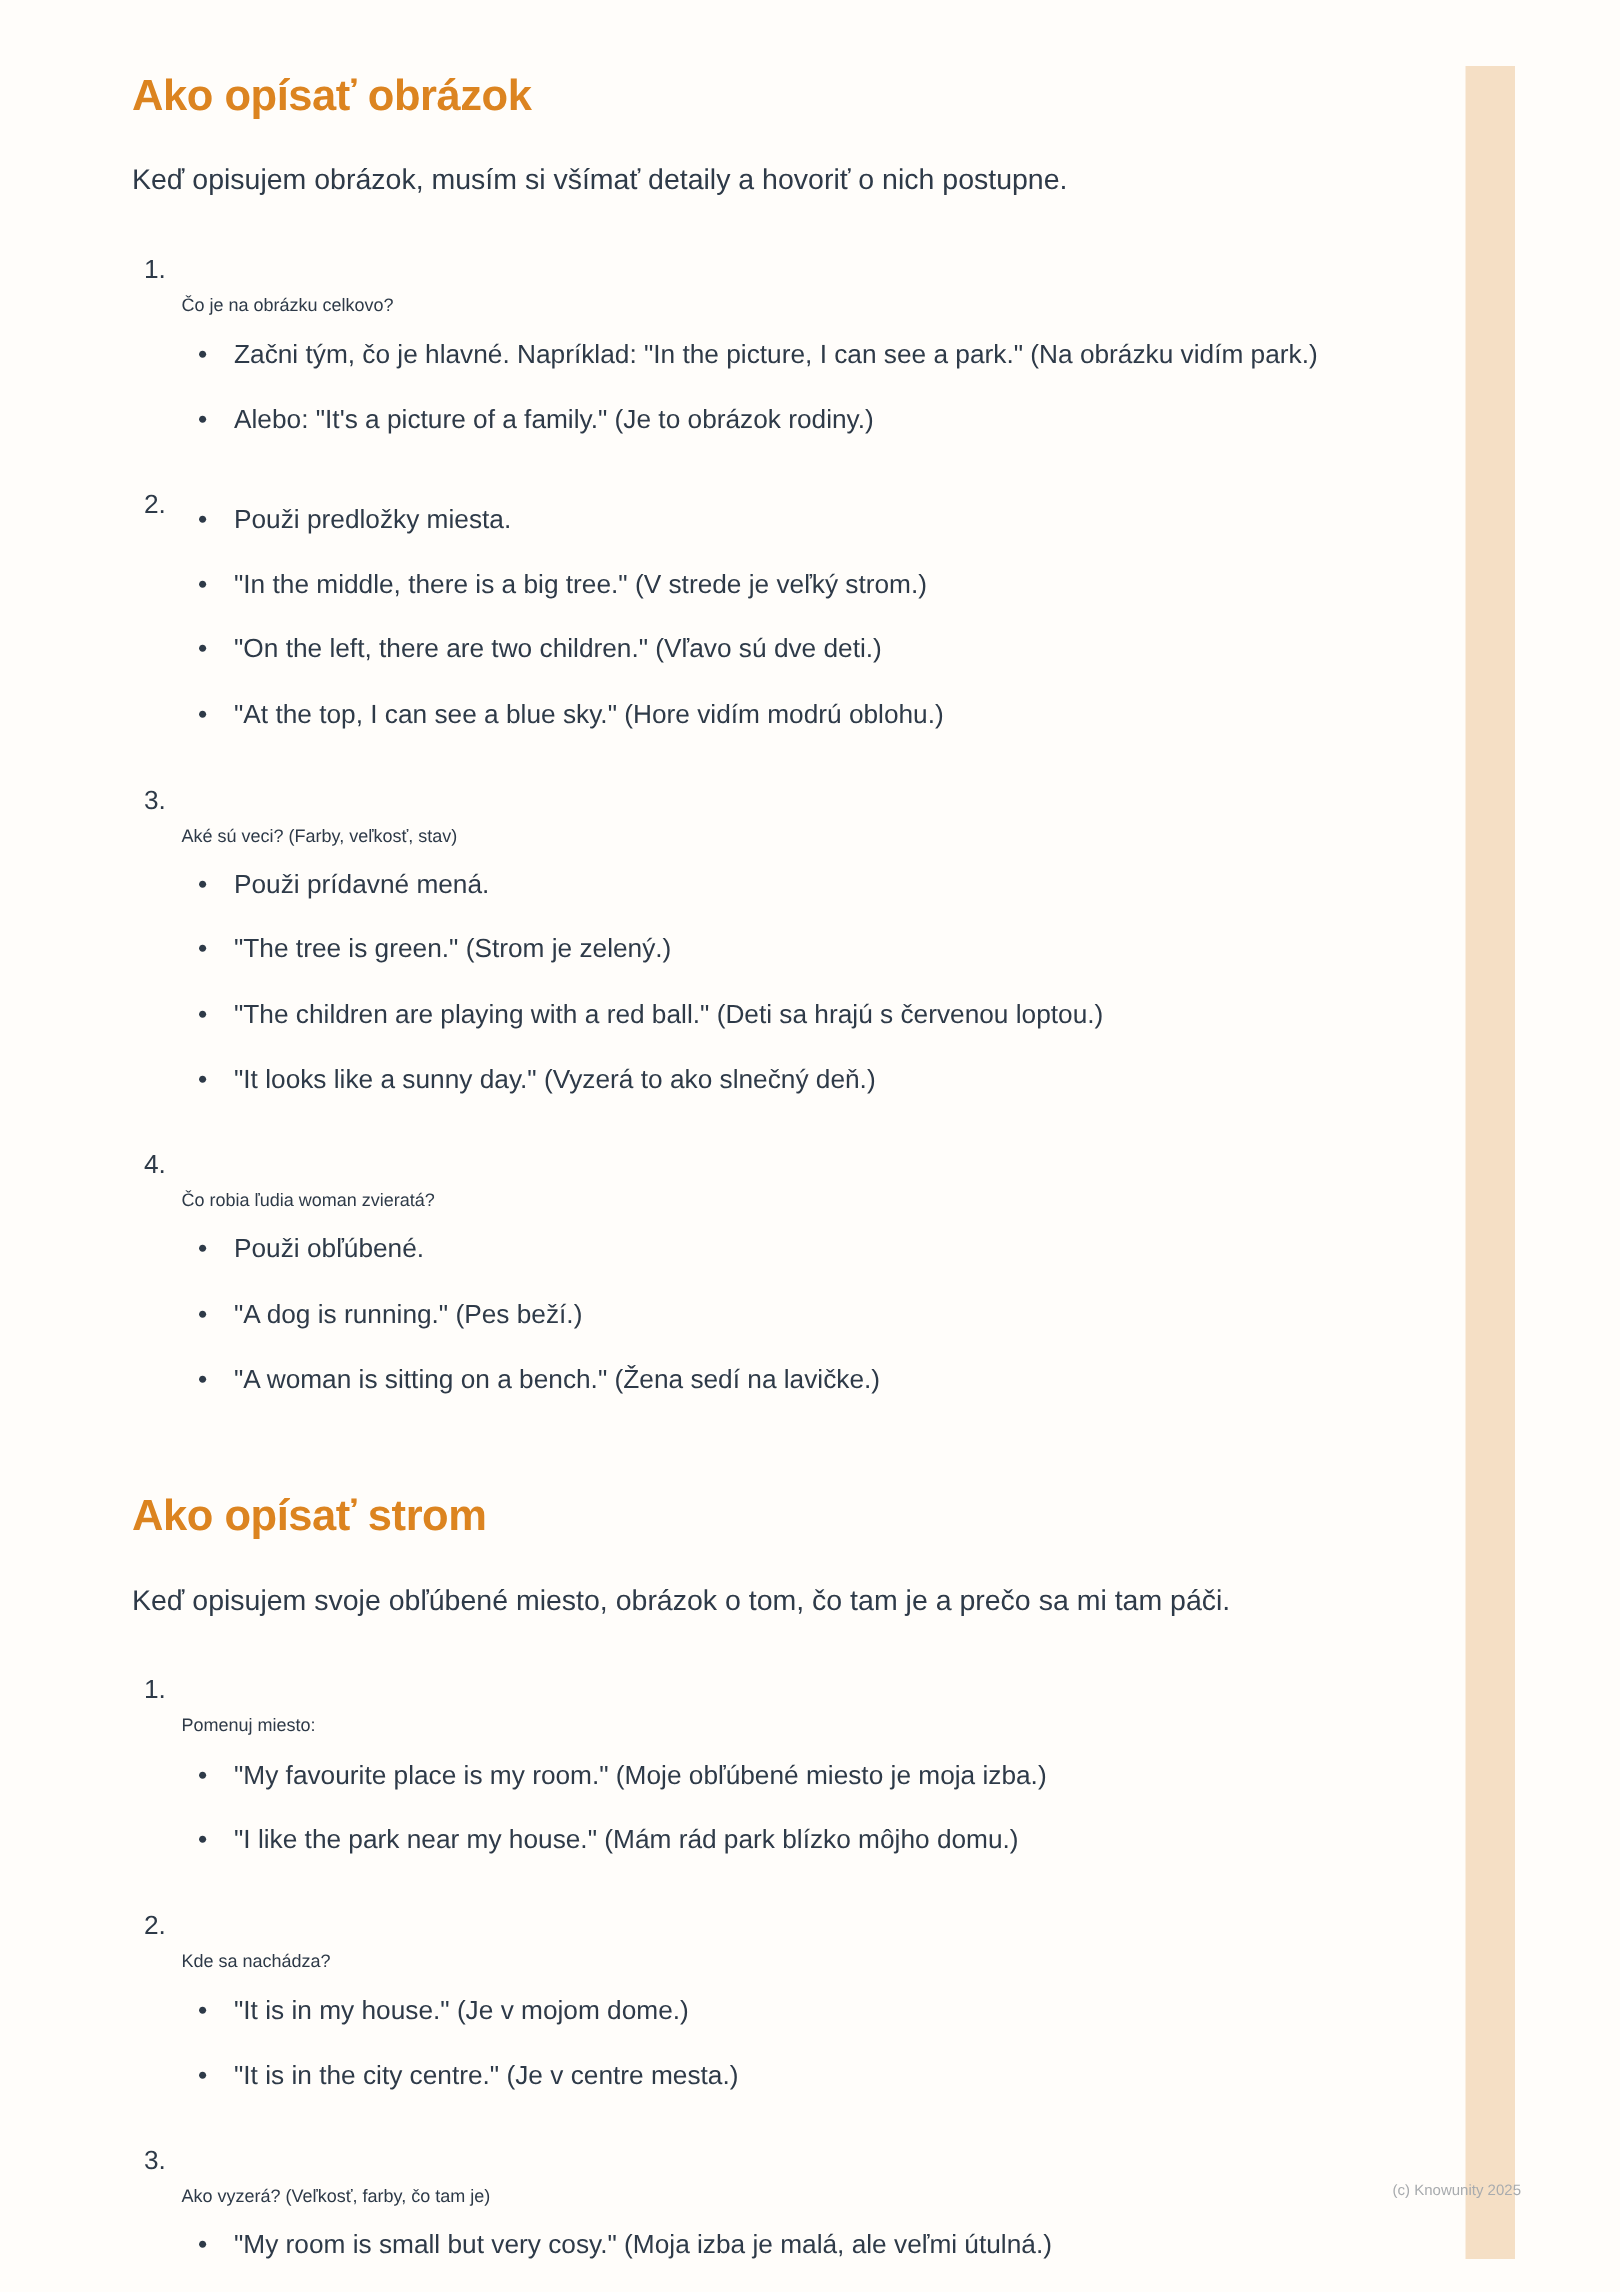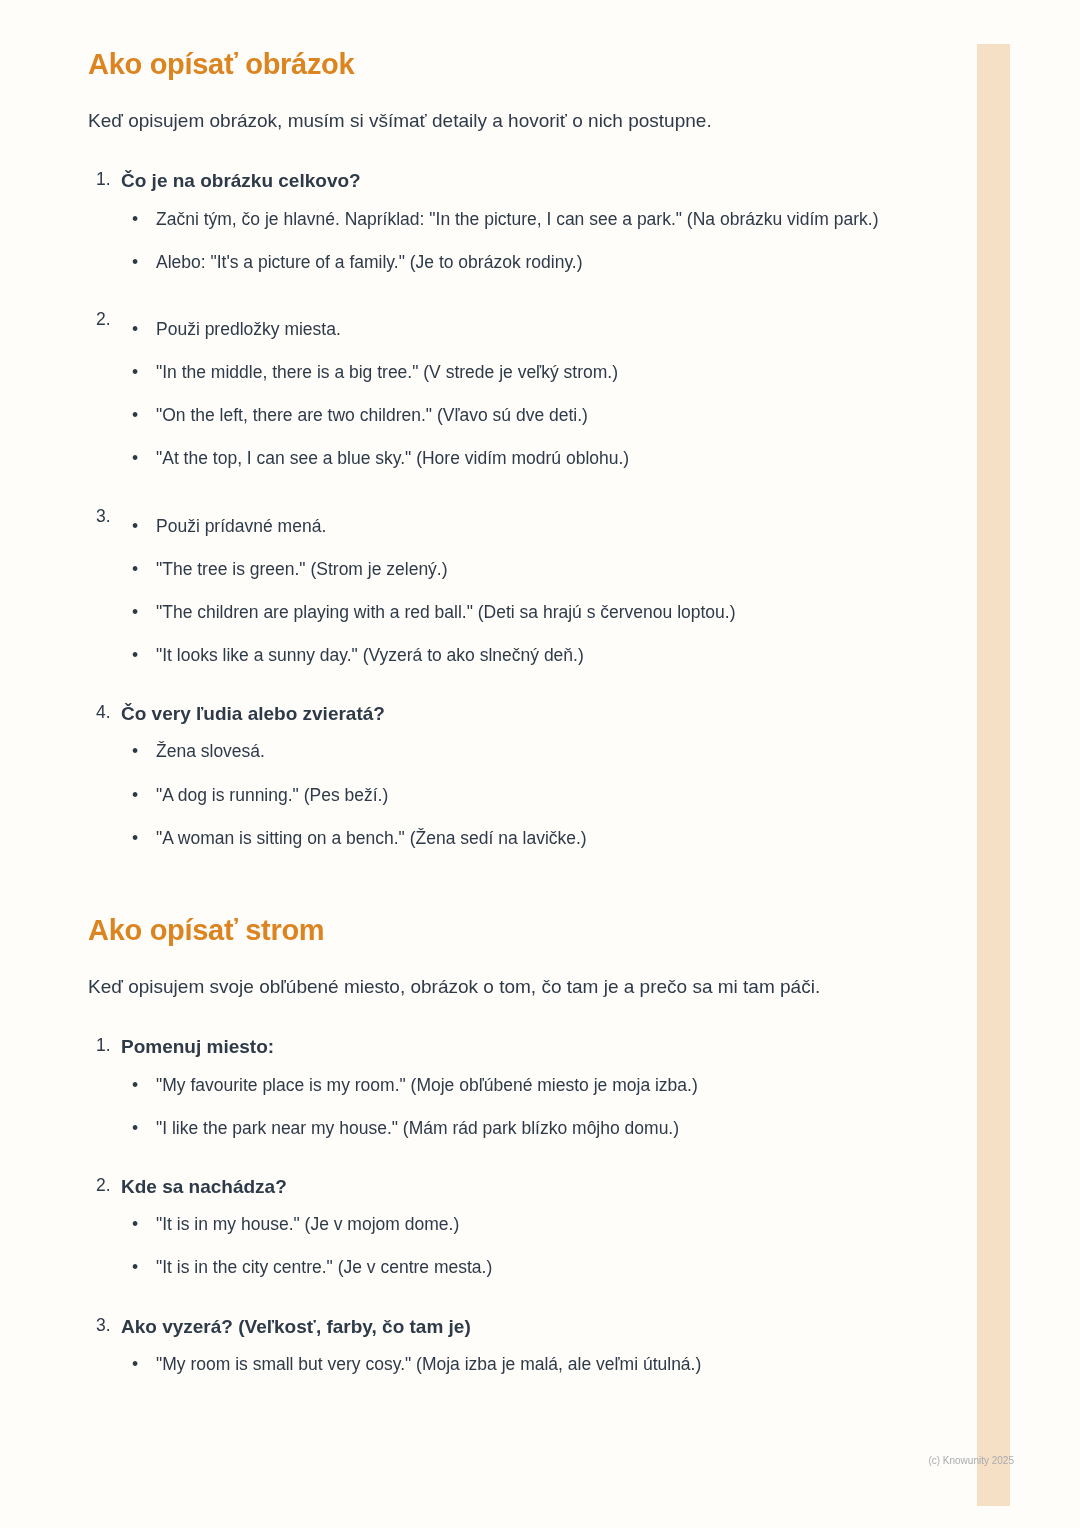--- a/index.html
+++ b/index.html
@@ -53,23 +53,24 @@
   .num-row{ display:flex; }
   .item-number{
     flex:none;
     width:33px;
     padding-left:8px;
     font-size:17.5px;
     line-height:1.55;
   }
   .item-body{ flex:1; min-width:0; }
   .item-heading{
-    font-size:19px;
+    font-size:12px;
     line-height:1.55;
-    font-weight:bold;
+    font-weight:normal;
+    margin-top:28px;
   }
   .bullet-list{
     list-style:none;
     margin:10px 0 0 0;
     padding:0;
   }
   .bullet-item{
     display:flex;
     margin-bottom:16px;
     font-size:17.5px;
@@ -145,20 +146,21 @@
                     <span class="bullet-text">"At the top, I can see a blue sky." (Hore vidím modrú oblohu.)</span>
                   </li>
                 </ul>
               </div>
             </div>
           </div>
           <div class="num-item">
             <div class="num-row">
               <span class="item-number">3.</span>
               <div class="item-body">
+                <div class="item-heading">Aké sú veci? (Farby, veľkosť, stav)</div>
                 <ul class="bullet-list">
                   <li class="bullet-item">
                     <span class="bullet-dot">•</span>
                     <span class="bullet-text">Použi prídavné mená.</span>
                   </li>
                   <li class="bullet-item">
                     <span class="bullet-dot">•</span>
                     <span class="bullet-text">"The tree is green." (Strom je zelený.)</span>
                   </li>
                   <li class="bullet-item">
@@ -170,25 +172,25 @@
                     <span class="bullet-text">"It looks like a sunny day." (Vyzerá to ako slnečný deň.)</span>
                   </li>
                 </ul>
               </div>
             </div>
           </div>
           <div class="num-item">
             <div class="num-row">
               <span class="item-number">4.</span>
               <div class="item-body">
-                <div class="item-heading">Čo very ľudia alebo zvieratá?</div>
-                <ul class="bullet-list">
-                  <li class="bullet-item">
-                    <span class="bullet-dot">•</span>
-                    <span class="bullet-text">Žena slovesá.</span>
+                <div class="item-heading">Čo robia ľudia woman zvieratá?</div>
+                <ul class="bullet-list">
+                  <li class="bullet-item">
+                    <span class="bullet-dot">•</span>
+                    <span class="bullet-text">Použi obľúbené.</span>
                   </li>
                   <li class="bullet-item">
                     <span class="bullet-dot">•</span>
                     <span class="bullet-text">"A dog is running." (Pes beží.)</span>
                   </li>
                   <li class="bullet-item">
                     <span class="bullet-dot">•</span>
                     <span class="bullet-text">"A woman is sitting on a bench." (Žena sedí na lavičke.)</span>
                   </li>
                 </ul>

